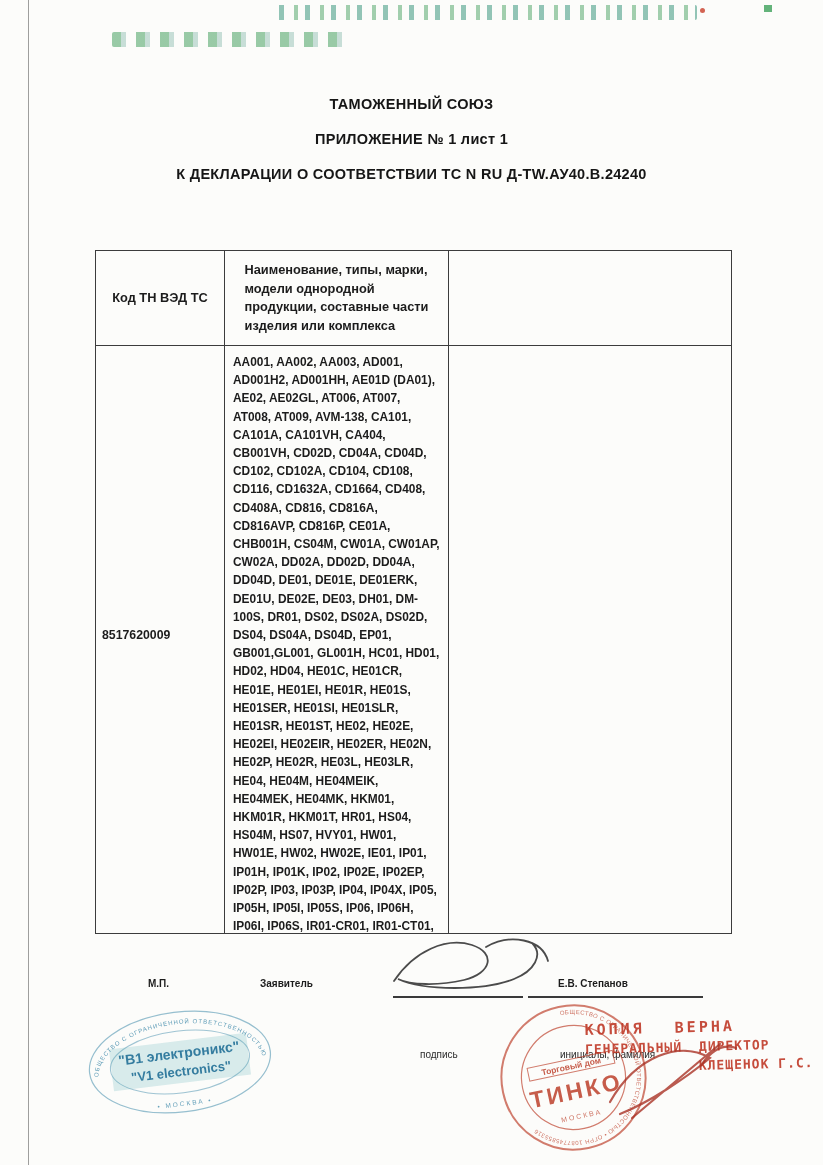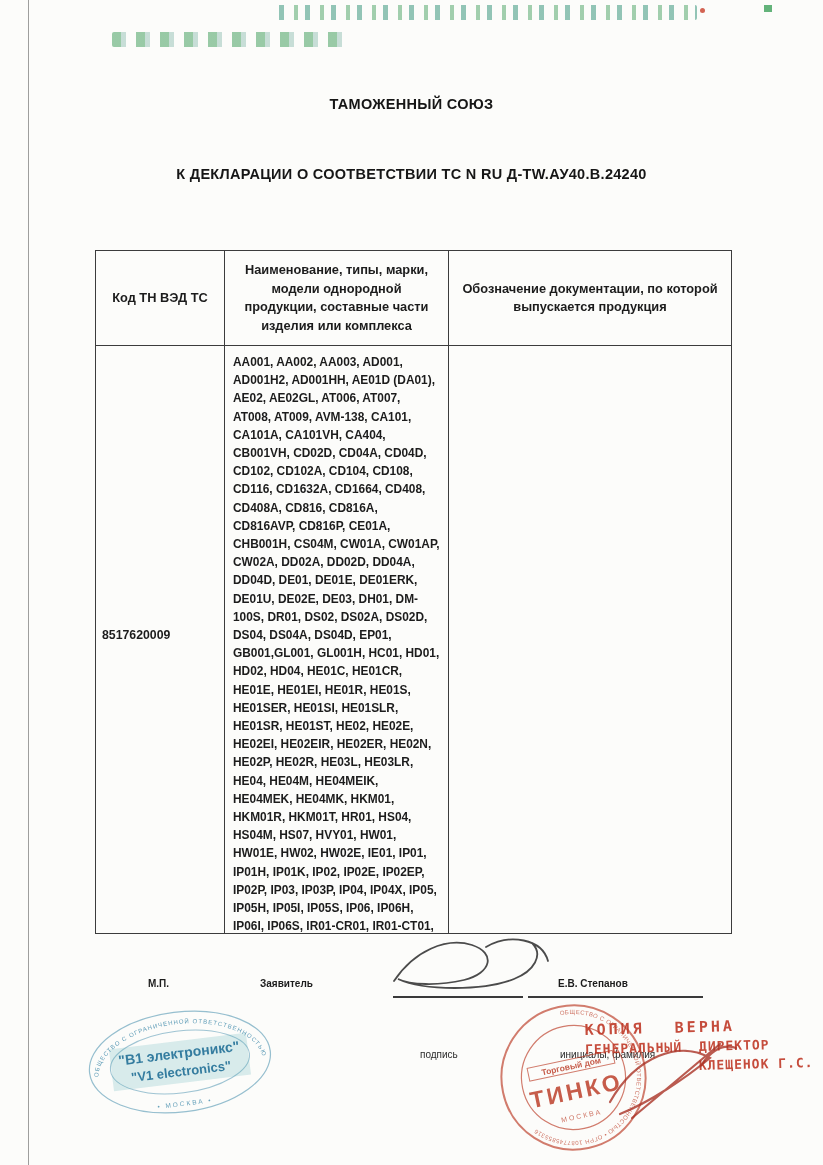--- a/index.html
+++ b/index.html
@@ -9,21 +9,21 @@
   
   .title{left:0;width:100%;text-align:center;font-weight:bold;font-size:14.5px;letter-spacing:.3px;color:#161616;}
   .intro{left:0;width:100%;text-align:center;font-size:13px;font-weight:bold;color:#1a1a1a;}
   
   .tbl{left:95px;top:250px;width:637px;height:684px;border:1.5px solid #3c3c3c;box-sizing:border-box;background:transparent;}
   .hrow{display:flex;height:94px;border-bottom:1.5px solid #3c3c3c;font-weight:bold;font-size:12.8px;}
   .brow{display:flex;height:calc(100% - 95.5px);font-size:12px;}
   .c1{width:129px;border-right:1.5px solid #3c3c3c;box-sizing:border-box;text-align:center;}
   .c2{width:224px;border-right:1.5px solid #3c3c3c;box-sizing:border-box;}
   .c3{flex:1;}
-  .hcell{display:flex;align-items:center;justify-content:center;text-align:center;line-height:18.5px;padding:0 6px;white-space:pre-line;}
+  .hcell{display:flex;align-items:center;justify-content:center;line-height:18.5px;padding:0 6px;white-space:pre-line;}
   .codecell{position:relative;}
   .codeval{position:absolute;top:282px;left:6px;font-weight:bold;font-size:12.3px;}
   .prodcell{padding:7px 7px 0 8px;line-height:18.2px;font-weight:bold;font-size:11.9px;overflow:hidden;}
   .prodintro{white-space:pre-line;}
   
   .lbl{font-size:10px;font-weight:bold;}
   .sline{height:1.5px;background:#3a3a3a;}
   .cap{font-size:10px;color:#2a2a2a;margin-top:48px;}
   
   .art1{left:272px;top:5px;width:425px;height:15px;border-radius:2px;filter:blur(.3px);
@@ -48,31 +48,30 @@
 
 <div class="page">
 
   <div class="abs art1"></div>
   <div class="abs art2"></div>
   <div class="abs speck-red"></div>
   <div class="abs speck-green"></div>
   <div class="abs margin-line"></div>
 
   <div class="abs title" style="top:96px">ТАМОЖЕННЫЙ СОЮЗ</div>
+  <div class="abs title" style="top:131px">ПРИЛОЖЕНИЕ № 1 лист 1</div>
   <div class="abs title" style="top:166px">К ДЕКЛАРАЦИИ О СООТВЕТСТВИИ ТС N RU Д-TW.АУ40.В.24240</div>
 
   <div class="abs tbl">
     <div class="hrow">
       <div class="c1 hcell">Код ТН ВЭД ТС</div>
       <div class="c2 hcell">Наименование, типы, марки,
 модели однородной
 продукции, составные части
 изделия или комплекса</div>
-      <div class="c3 hcell">Обозначение документации, по которой
-выпускается продукция</div>
     </div>
     <div class="brow">
       <div class="c1 codecell">
         <span class="codeval">8517620009</span>
       </div>
       <div class="c2 prodcell">
         <div>AA001, AA002, AA003, AD001, AD001H2, AD001HH, AE01D (DA01), AE02, AE02GL, AT006, AT007, AT008, AT009, AVM-138, CA101, CA101A, CA101VH, CA404, CB001VH, CD02D, CD04A, CD04D, CD102, CD102A, CD104, CD108, CD116, CD1632A, CD1664, CD408, CD408A, CD816, CD816A, CD816AVP, CD816P, CE01A, CHB001H, CS04M, CW01A, CW01AP, CW02A, DD02A, DD02D, DD04A, DD04D, DE01, DE01E, DE01ERK, DE01U, DE02E, DE03, DH01, DM-100S, DR01, DS02, DS02A, DS02D, DS04, DS04A, DS04D, EP01, GB001,GL001, GL001H, HC01, HD01, HD02, HD04, HE01C, HE01CR, HE01E, HE01EI, HE01R, HE01S, HE01SER, HE01SI, HE01SLR, HE01SR, HE01ST, HE02, HE02E, HE02EI, HE02EIR, HE02ER, HE02N, HE02P, HE02R, HE03L, HE03LR, HE04, HE04M, HE04MEIK, HE04MEK, HE04MK, HKM01, HKM01R, HKM01T, HR01, HS04, HS04M, HS07, HVY01, HW01, HW01E, HW02, HW02E, IE01, IP01, IP01H, IP01K, IP02, IP02E, IP02EP, IP02P, IP03, IP03P, IP04, IP04X, IP05, IP05H, IP05I, IP05S, IP06, IP06H, IP06I, IP06S, IR01-CR01, IR01-CT01, KM01, KM02, KM03, MD-500, PC1A, PC500, PD009, PR1616-12R, PR801, PR801-12D, PR801-12R, PR816, PR816-12D, RB01, RC04,</div>
       </div>
       <div class="c3"></div>
     </div>

